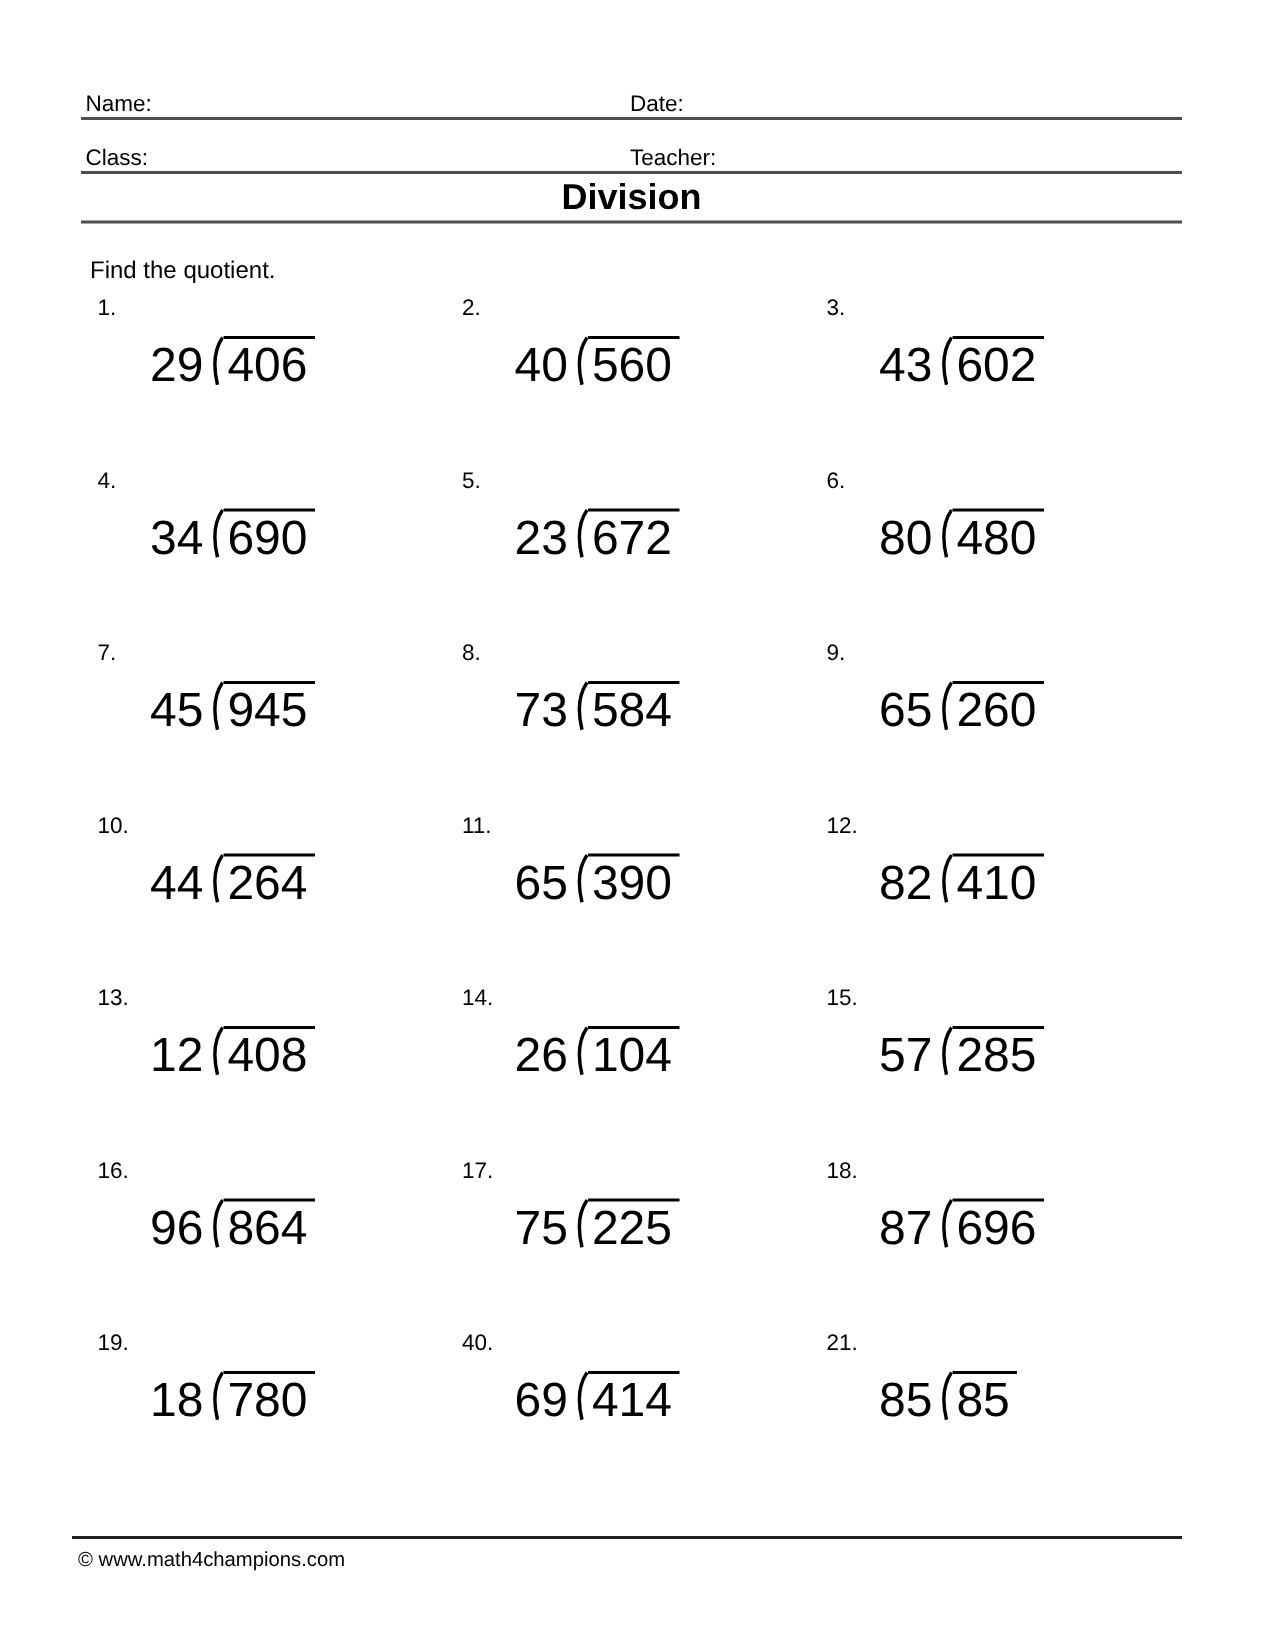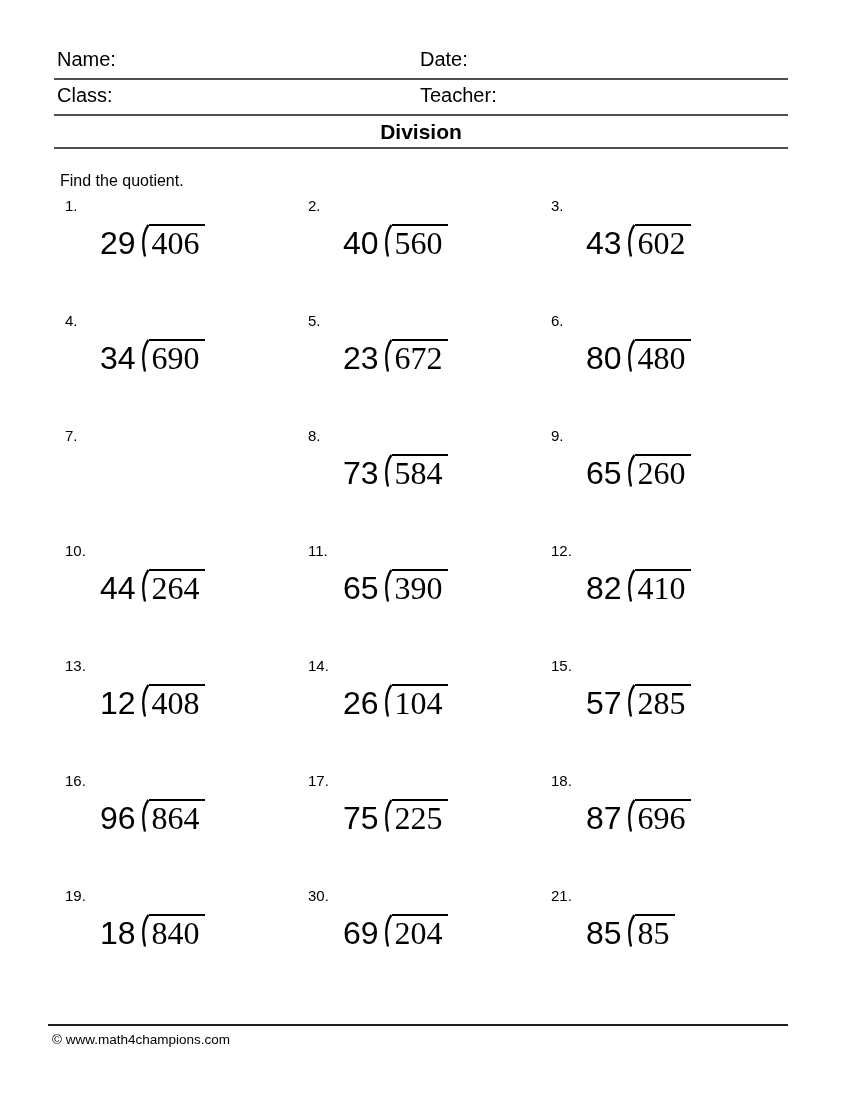--- a/index.html
+++ b/index.html
@@ -11,28 +11,28 @@
     background: #ffffff;
     font-family: "Liberation Sans", sans-serif;
     color: #000000;
     overflow: hidden;
   }
 
   
   .header { position: absolute; left: 54px; width: 734px; top: 61px; }
   .hrow { position: relative; height: 19px; border-bottom: 2px solid #4f4f4f; }
   .hrow.second { height: 36px; }
-  .hlabel { position: absolute; bottom: 11px; font-size: 20px; line-height: 15px; white-space: nowrap; }
+  .hlabel { position: absolute; bottom: 1px; font-size: 15px; line-height: 15px; white-space: nowrap; }
   .hlabel.left { left: 3px; }
   .hlabel.mid { left: 366px; }
 
   
   .title {
     position: absolute; top: 118px; left: 54px; width: 734px;
-    text-align: center; font-size: 21px; font-weight: bold; line-height: 28px;
+    text-align: center; font-size: 24px; font-weight: bold; line-height: 28px;
   }
   .title-rule { position: absolute; top: 147px; left: 54px; width: 734px; border-top: 2px solid #4f4f4f; height: 0; }
 
   
   .instruction { position: absolute; left: 60px; top: 173px; font-size: 16px; line-height: 16px; }
 
   
   .grid {
     position: absolute; left: 65px; top: 197px;
     display: grid;
@@ -41,21 +41,21 @@
   }
   .cell { position: relative; }
   .pnum { font-size: 15px; line-height: 18px; }
   .expr {
     display: flex; align-items: flex-start;
     margin-left: 35px; margin-top: 9px;
     font-size: 32px; line-height: 1; white-space: nowrap;
   }
   .divisor { padding-top: 3px; }
   .bracket { width: 12px; height: 33px; flex: none; margin-left: 1px; display: block; }
-  .dividend { border-top: 2.5px solid #000; padding: 0.5px 5px 0 3px; font-family: Liberation Serif, serif; }
+  .dividend { border-top: 2.5px solid #000; padding: 0.5px 5px 0 3px; }
 
   
   .footer-rule { position: absolute; left: 48px; width: 740px; top: 1024px; border-top: 2.5px solid #1f1f1f; height: 0; }
   .footer-text { position: absolute; left: 52px; top: 1032px; font-size: 13.5px; line-height: 15px; }
 </style>
 </head>
 <body>
 
 <div class="page">
 
@@ -137,20 +137,27 @@
       <span class="divisor">80</span>
       <svg class="bracket" viewBox="0 0 12 33" xmlns="http://www.w3.org/2000/svg" aria-hidden="true">
         <path d="M11.4 1 C 6.5 8, 4.5 18, 8 32.5" stroke="#000000" stroke-width="2.3" fill="none"></path>
       </svg>
       <span class="dividend">480</span>
     </div>
   </div>
 
   <div class="cell">
     <div class="pnum">7.</div>
+    <div class="expr">
+      <span class="divisor">45</span>
+      <svg class="bracket" viewBox="0 0 12 33" xmlns="http://www.w3.org/2000/svg" aria-hidden="true">
+        <path d="M11.4 1 C 6.5 8, 4.5 18, 8 32.5" stroke="#000000" stroke-width="2.3" fill="none"></path>
+      </svg>
+      <span class="dividend">945</span>
+    </div>
   </div>
 
   <div class="cell">
     <div class="pnum">8.</div>
     <div class="expr">
       <span class="divisor">73</span>
       <svg class="bracket" viewBox="0 0 12 33" xmlns="http://www.w3.org/2000/svg" aria-hidden="true">
         <path d="M11.4 1 C 6.5 8, 4.5 18, 8 32.5" stroke="#000000" stroke-width="2.3" fill="none"></path>
       </svg>
       <span class="dividend">584</span>
@@ -267,32 +274,32 @@
     </div>
   </div>
 
   <div class="cell">
     <div class="pnum">19.</div>
     <div class="expr">
       <span class="divisor">18</span>
       <svg class="bracket" viewBox="0 0 12 33" xmlns="http://www.w3.org/2000/svg" aria-hidden="true">
         <path d="M11.4 1 C 6.5 8, 4.5 18, 8 32.5" stroke="#000000" stroke-width="2.3" fill="none"></path>
       </svg>
-      <span class="dividend">840</span>
-    </div>
-  </div>
-
-  <div class="cell">
-    <div class="pnum">30.</div>
+      <span class="dividend">780</span>
+    </div>
+  </div>
+
+  <div class="cell">
+    <div class="pnum">40.</div>
     <div class="expr">
       <span class="divisor">69</span>
       <svg class="bracket" viewBox="0 0 12 33" xmlns="http://www.w3.org/2000/svg" aria-hidden="true">
         <path d="M11.4 1 C 6.5 8, 4.5 18, 8 32.5" stroke="#000000" stroke-width="2.3" fill="none"></path>
       </svg>
-      <span class="dividend">204</span>
+      <span class="dividend">414</span>
     </div>
   </div>
 
   <div class="cell">
     <div class="pnum">21.</div>
     <div class="expr">
       <span class="divisor">85</span>
       <svg class="bracket" viewBox="0 0 12 33" xmlns="http://www.w3.org/2000/svg" aria-hidden="true">
         <path d="M11.4 1 C 6.5 8, 4.5 18, 8 32.5" stroke="#000000" stroke-width="2.3" fill="none"></path>
       </svg>

